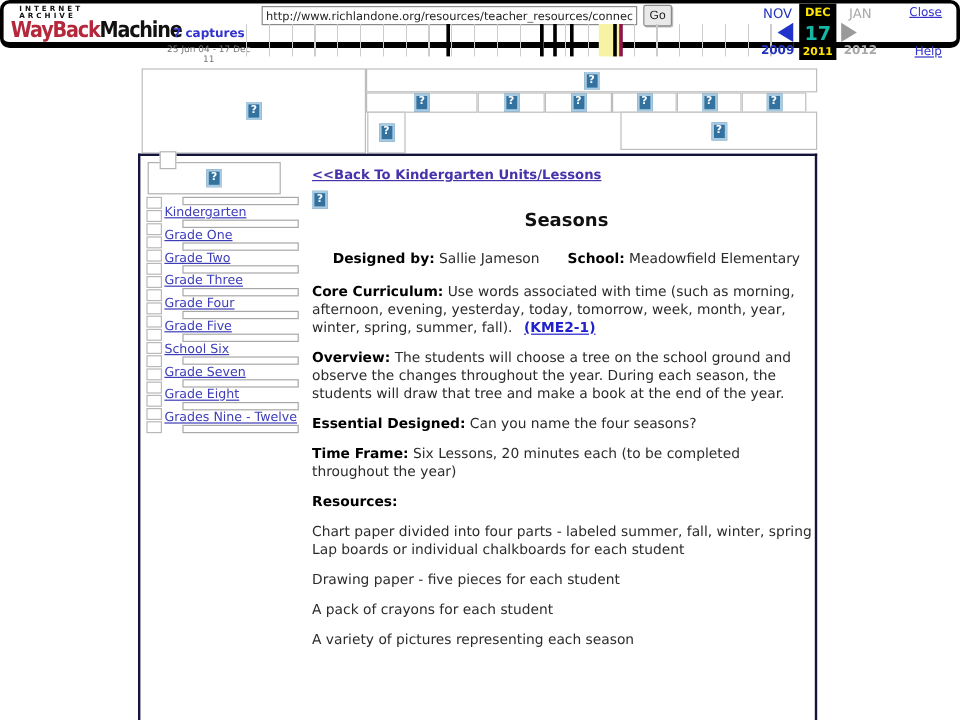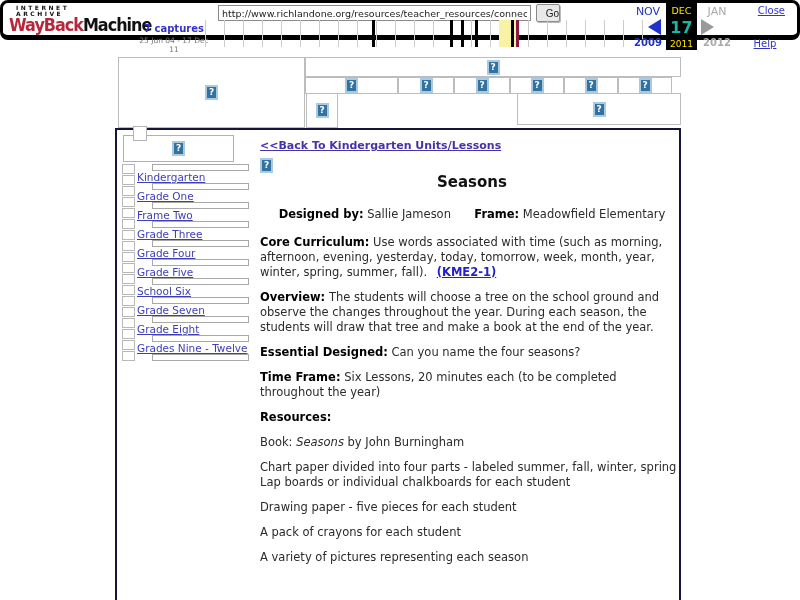--- a/index.html
+++ b/index.html
@@ -28,21 +28,21 @@
   .captures .range { font-size:7.5px; color:#777; margin-top:2px; display:block; }
 
   .url-input {
     position:absolute; left:215px; top:2px; width:313px; height:16px;
     border:1px solid #8a8a8a; font-size:9.5px; color:#222; padding:1px 3px;
     font-family:"DejaVu Sans", sans-serif;
   }
   .go-btn {
     position:absolute; left:533px; top:1px; height:18px; width:24px;
     font-size:10px; color:#222; background:#e9e9e9; border:1px solid #8a8a8a;
-    border-radius:2px; box-shadow:1px 1px 0 #bbb;text-align:right;
+    border-radius:2px; box-shadow:1px 1px 0 #bbb;
   }
 
   .timeline {
     position:absolute; left:202px; top:17px; width:456px; height:27px;
     background-image:repeating-linear-gradient(to right,#ccc 0,#ccc 1px,transparent 1px,transparent 19px);
   }
   .timeline .tick { position:absolute; top:0; width:3px; height:100%; background:#000; }
   .timeline .highlight { position:absolute; top:0; height:100%; background:#f7f2a4; }
   .timeline .current { position:absolute; top:0; width:3px; height:100%; background:#8b1745; }
 
@@ -51,30 +51,30 @@
   .mon.next, .yr.next { color:#a8a8a8; }
   .mon { font-size:11px; top:2px; }
   .yr  { position:absolute; width:34px; text-align:center; font-weight:bold; font-size:10px; top:34px; }
   .navprev-col { left:628px; } .navnext-col { left:697px; }
 
   .daybox {
     position:absolute; left:663px; top:0; width:31px; height:47px; background:#000;
     display:flex; flex-direction:column; align-items:center; justify-content:space-between;
     padding:2px 0 1px;
   }
-  .daybox .m { color:#ffe400; font-size:9.5px; font-weight:normal; }
+  .daybox .m { color:#ffe400; font-size:9.5px; font-weight:bold; }
   .daybox .d { color:#14b8a6; font-size:16px; font-weight:bold; line-height:18px; }
-  .daybox .y { color:#ffe400; font-size:9px; font-weight:normal; }
+  .daybox .y { color:#ffe400; font-size:9px; font-weight:bold; }
 
   .arrow { position:absolute; width:0; height:0; top:16px; }
   .arrow.left  { left:645px; border-top:8px solid transparent; border-bottom:8px solid transparent; border-right:13px solid #2233cc; }
   .arrow.right { left:698px; border-top:8px solid transparent; border-bottom:8px solid transparent; border-left:13px solid #9a9a9a; }
 
   .tb-link { position:absolute; right:12px; width:40px; text-align:right; font-size:10px; color:#3333cc; text-decoration:underline; }
-  .tb-link.close { top:2px; } .tb-link.help { top:35px;text-align:center; }
+  .tb-link.close { top:2px; } .tb-link.help { top:35px; }
 
   
   .page { position:absolute; left:0; top:52px; width:800px; height:548px; background:#fff; }
 
   .cell { position:absolute; border:1px solid #bdbdbd; background:#fff;
           display:flex; align-items:center; justify-content:center; }
 
   .qicon {
     display:inline-flex; align-items:center; justify-content:center;
     width:13px; height:15px; background:#33719f; border:2px solid #a9cbe2;
@@ -222,21 +222,21 @@
         <div class="sb-spacer"></div>
         <div class="sb-spacer"></div>
         <div class="sb-spacer"></div>
       </div>
     <div class="sb-list">
         <div class="sb-rect"></div>
         <a class="sb-link">Kindergarten</a>
         <div class="sb-rect"></div>
         <a class="sb-link">Grade One</a>
         <div class="sb-rect"></div>
-        <a class="sb-link">Frame Two</a>
+        <a class="sb-link">Grade Two</a>
         <div class="sb-rect"></div>
         <a class="sb-link">Grade Three</a>
         <div class="sb-rect"></div>
         <a class="sb-link">Grade Four</a>
         <div class="sb-rect"></div>
         <a class="sb-link">Grade Five</a>
         <div class="sb-rect"></div>
         <a class="sb-link">School Six</a>
         <div class="sb-rect"></div>
         <a class="sb-link">Grade Seven</a>
@@ -252,21 +252,21 @@
       <div class="back-icon-row">
         <span class="qicon">?</span>
       </div>
 
       <div class="art-title">Seasons</div>
 
       <div class="byline">
         <b>Designed by:</b>
         <span>Sallie Jameson</span>
         <span class="gap"></span>
-        <b>Frame:</b>
+        <b>School:</b>
         <span>Meadowfield Elementary</span>
       </div>
 
 
       <p class="mainp">
         <b>Core Curriculum:</b>
         <span>Use words associated with time (such as morning, afternoon, evening, yesterday, today, tomorrow, week, month, year, winter, spring, summer, fall).</span>
         <a class="kme-link">(KME2-1)</a>
       </p>
 
@@ -282,23 +282,20 @@
 
       <p class="mainp">
         <b>Time Frame:</b>
         <span>Six Lessons, 20 minutes each (to be completed throughout the year)</span>
       </p>
 
       <p class="mainp">
         <b>Resources:</b>
       </p>
 
-      <p class="mainp">
-        <span>Book: </span><span class="book-title-italic">Seasons</span><span> by John Burningham</span>
-      </p>
 
       <div>
           <p class="mainp">Chart paper divided into four parts - labeled summer, fall, winter, spring Lap boards or individual chalkboards for each student</p>
           <p class="mainp">Drawing paper - five pieces for each student</p>
           <p class="mainp">A pack of crayons for each student</p>
           <p class="mainp">A variety of pictures representing each season</p>
         </div>
 
       
     </div>

